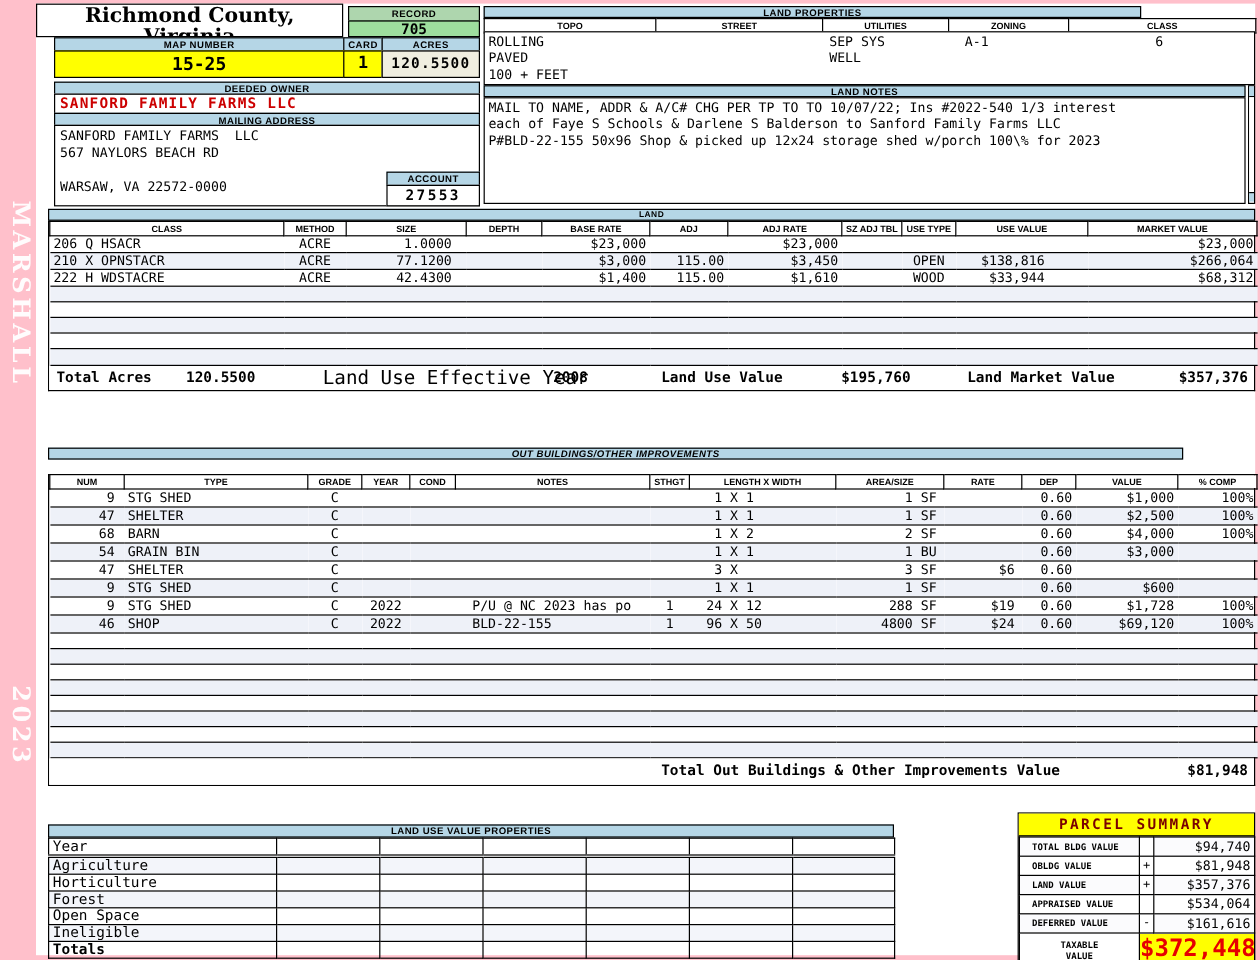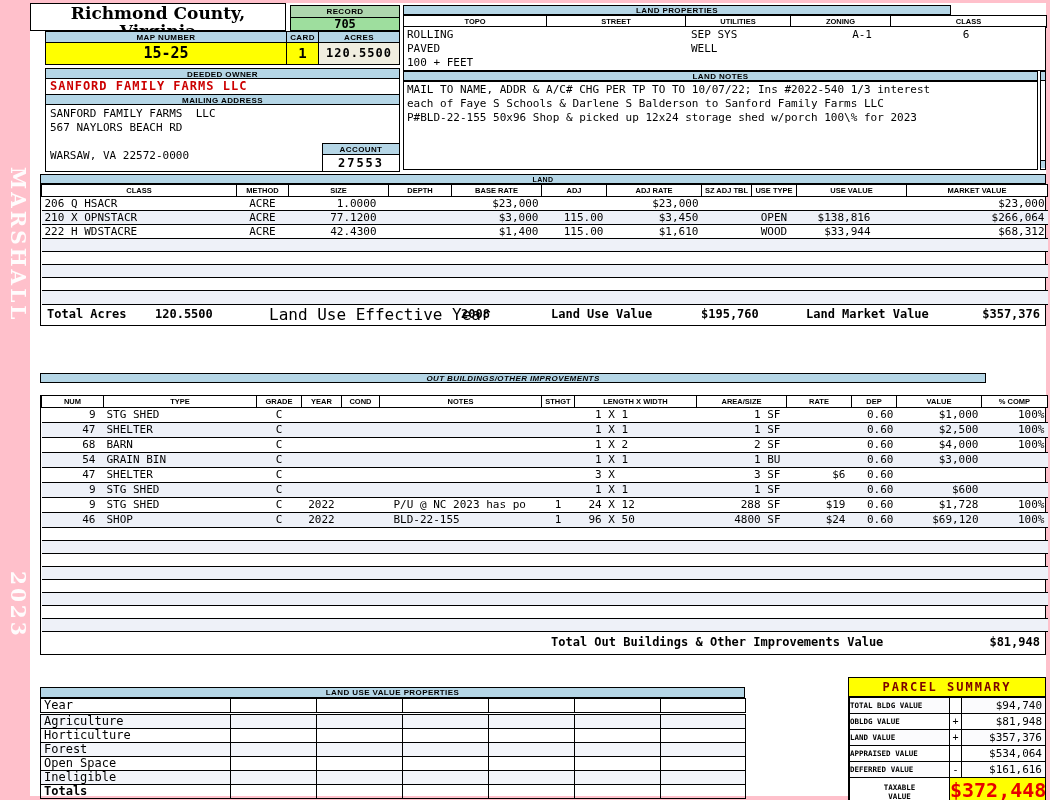--- a/index.html
+++ b/index.html
@@ -27,21 +27,21 @@
   tr.f-lt td { background:#eef1f8; }
   .al { text-align:left; } .ac { text-align:center; } .ar { text-align:right; }
   .pr12 { padding-right:12px !important; } .pr36 { padding-right:36px !important; }
   .pre { white-space:pre; }
   .obt tbody.data tr td { height:14px; line-height:14px; }
   .lp-line { position:absolute; font-size:11px; line-height:14px; white-space:pre; }
   .ap td { border:1px solid #000; height:13px; line-height:13px; padding:0 3px; font-size:12px; }
   .ap tr:nth-child(even) td { background:#f3f5fa; }
   .ps { border:1px solid #000; }
   .ps td { border:1px solid #000; height:15px; line-height:15px; }
-  .ps .lbl { font-size:7.5px; font-weight:bold; padding:0 0; background:#fff; }
+  .ps .lbl { font-size:7.5px; font-weight:bold; padding:0 10px; background:#fff; }
   .ps .sgn { text-align:center; font-size:10px; background:#fff; }
   .ps .val { text-align:right; padding:0 3px; font-size:11px; background:#fff; }
   .ps tr:nth-child(odd) .val, .ps tr:nth-child(odd) .lbl { background:#fbfbfd; }
 </style>
 </head>
 <body>
 
 <div class="page">
   <div class="watermark" style="top:160px; height:170px;">MARSHALL</div>
   <div class="watermark" style="top:565px; height:80px;">2023</div>
@@ -97,21 +97,21 @@
             </tr>
       </tbody>
         </table>
     </div>
     <div class="abs box" style="left:373px;top:23px;width:643px;height:45px;">
       <span class="lp-line" style="left:3px;top:1px;">ROLLING</span>
       <span class="lp-line" style="left:3px;top:15px;">PAVED</span>
       <span class="lp-line" style="left:3px;top:29px;">100 + FEET</span>
       <span class="lp-line" style="left:287px;top:1px;">SEP SYS</span>
       <span class="lp-line" style="left:287px;top:15px;">WELL</span>
-      <span class="lp-line ac" style="left:368px;top:1px;width:100px;text-align:right;">A-1</span>
+      <span class="lp-line ac" style="left:400px;top:1px;width:100px;text-align:left;">A-1</span>
       <span class="lp-line ac" style="left:487px;top:1px;width:150px;text-align:center;">6</span>
     </div>
 
     <div class="abs hdr-bar" style="left:373px;top:68px;width:635px;height:10px;">LAND NOTES</div>
     <div class="abs box" style="left:373px;top:78px;width:635px;height:89px;padding:1px 3px;">
       <div style="font-size:11px;line-height:14px;">MAIL TO NAME, ADDR &amp; A/C# CHG PER TP TO TO 10/07/22; Ins #2022-540 1/3 interest</div>
       <div style="font-size:11px;line-height:14px;">each of Faye S Schools &amp; Darlene S Balderson to Sanford Family Farms LLC</div>
       <div style="font-size:11px;line-height:14px;">P#BLD-22-155 50x96 Shop &amp; picked up 12x24 storage shed w/porch 100\% for 2023</div>
     </div>
     <div class="abs" style="left:1010px;top:68px;width:6px;height:99px;border:1px solid #000;">

